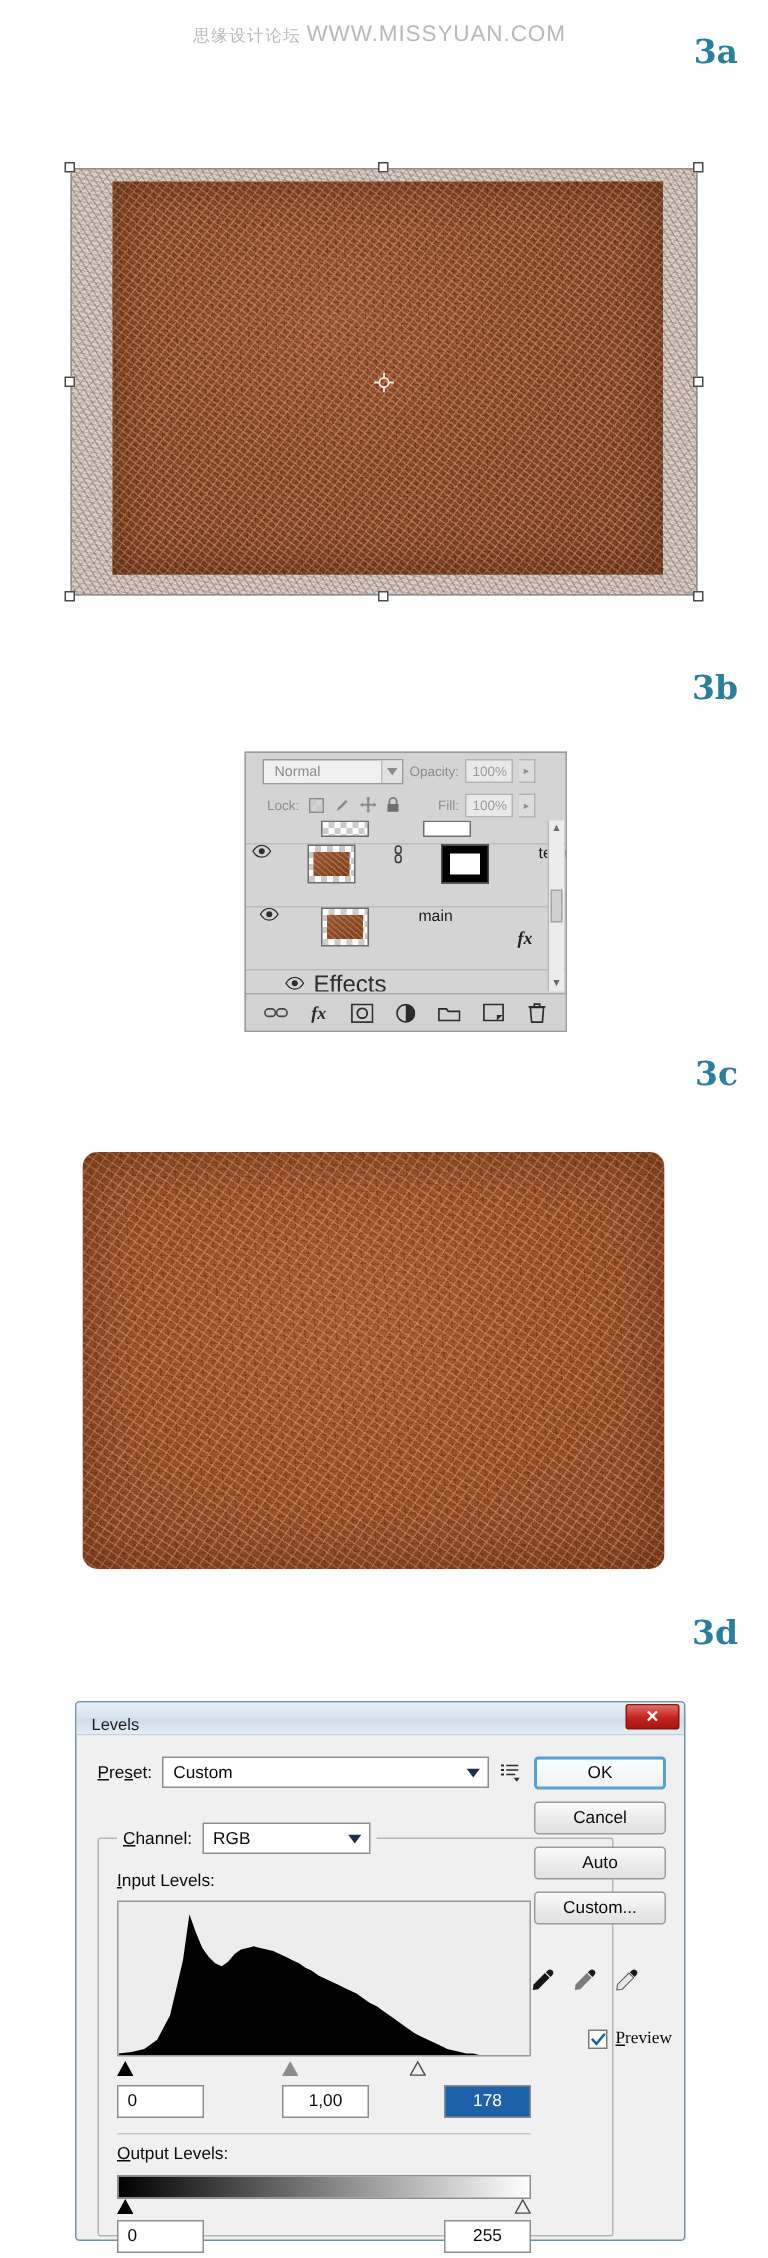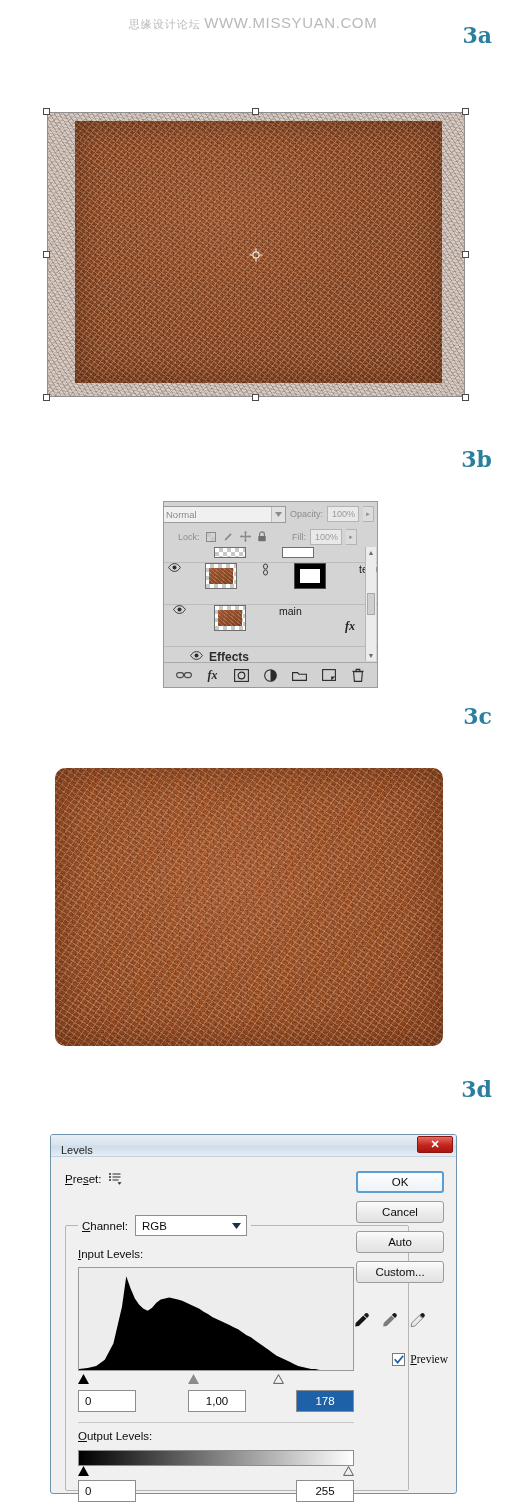--- a/index.html
+++ b/index.html
@@ -78,21 +78,21 @@
   .ps-panel {
     position:absolute; left:163px; top:501px;
     width:215px; height:187px;
     background:#d4d4d4;
     border:1px solid #9a9a9a;
     font-size:9px; color:#2d2d2d;
     overflow:hidden;
   }
   .ps-row1 {
     height:24px; display:flex; align-items:center;
-    padding:0 3px; gap:4px;
+    padding:0 20px; gap:4px;
   }
   .blend-select {
     flex:1 1 auto; height:17px; min-width:0;
     background:#f0f0f0; border:1px solid #9b9b9b;
     display:flex; align-items:center;
     margin-left:-9px;
   }
   .blend-select .txt {
     flex:1; padding-left:7px; color:#8b8b8b; font-size:9.5px;
     overflow:hidden; white-space:nowrap;
@@ -154,21 +154,21 @@
   .mask-thumb .white { width:20px; height:14px; background:#fff; }
   .layer-name { margin-left:9px; font-size:10.5px; color:#1a1a1a; }
   .fx-mark {
     position:absolute; right:22px; top:50%; transform:translateY(-50%);
     font-style:italic; font-weight:bold; font-size:12px;
     font-family:"Liberation Serif", serif; color:#222;
   }
   .effects-row {
     display:flex; align-items:center; height:19px; padding-left:26px; gap:6px;
   }
-  .effects-row .lbl { font-size:12px;font-weight:bold; }
+  .effects-row .lbl { font-size:16px; }
   .panel-scroll {
     position:absolute; right:1px; top:45px; bottom:26px; width:11px;
     background:#ececec; border-left:1px solid #b6b6b6;
     display:flex; flex-direction:column; align-items:center;
     justify-content:space-between; padding:2px 0;
   }
   .panel-scroll .thumbbar {
     position:absolute; left:1px; right:1px; top:46px; height:22px;
     background:#cfcfcf; border:1px solid #a8a8a8;
   }
@@ -502,20 +502,28 @@
 
   <div class="dlg-titlebar">
     <span class="dlg-title">Levels</span>
     <span class="dlg-close">✕</span>
   </div>
 
   <div class="dlg-body">
 
     <div class="preset-row">
       <span class="lbl-u"><u>P</u>re<u>s</u>et:</span>
+      <span class="combo" id="preset-combo">
+        <span class="val">Custom</span>
+        <span class="cbtn">
+          <svg width="9" height="6" viewBox="0 0 9 6">
+              <path d="M0 0h9L4.5 6z" fill="#1c2e4a"></path>
+            </svg>
+        </span>
+      </span>
       <span class="presetlist-ico">
         <svg width="15" height="15" viewBox="0 0 15 15">
           <path d="M1 3h2M1 6h2M1 9h2" stroke="#2b2b2b" stroke-width="1.4"></path>
           <path d="M4.5 3h8M4.5 6h8M4.5 9h6" stroke="#2b2b2b" stroke-width="1.1"></path>
           <path d="M9.5 11.2h4l-2 2.6z" fill="#2b2b2b"></path>
         </svg>
       </span>
     </div>
 
     <div class="group-box">

